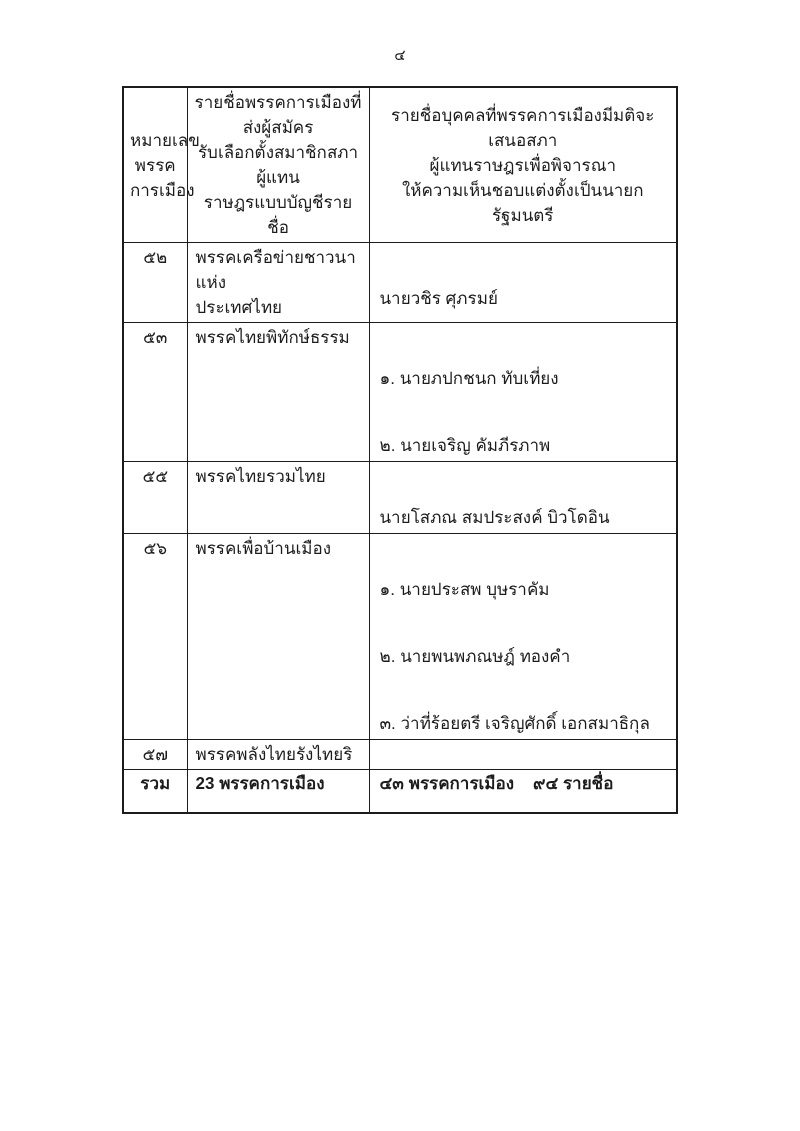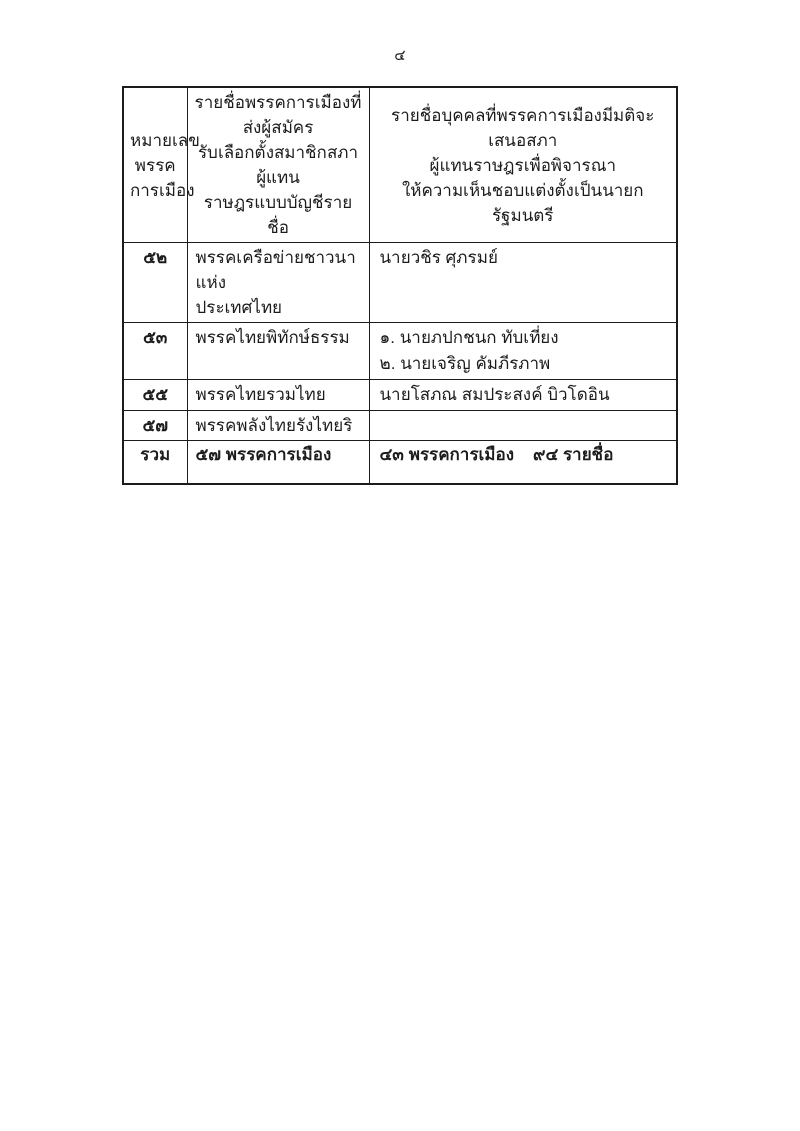--- a/index.html
+++ b/index.html
@@ -56,32 +56,31 @@
     vertical-align: middle;
     white-space: pre-line;
     height: 103px;
     padding: 2px 6px;
     line-height: 25px;
   }
   td.num {
     text-align: center;
     padding: 2px 2px;
     line-height: 25px;
-    font-weight: bold;
   }
   td.party {
     padding: 2px 8px;
     line-height: 25px;
     white-space: pre-line;
   }
   td.cand {
     padding: 2px 10px;
     line-height: 25px;
   }
-  td.cand .cand-line { line-height: 26px; }
+  td.cand .cand-line { line-height: 26px; margin-top: 41px; }
   tr.total-row td {
     font-weight: bold;
     line-height: 22px;
     padding-top: 3px;
     padding-bottom: 17px;
   }
   tr.total-row td.cand { white-space: pre-wrap; }
   tbody td { min-height: 22px; }
 </style>
 </head>
@@ -128,27 +127,36 @@
           </td>
         </tr>
         <tr>
           <td class="num">๕๕</td>
           <td class="party">พรรคไทยรวมไทย</td>
           <td class="cand">
             <div class="cand-line">นายโสภณ สมประสงค์ บิวโดอิน</div>
           </td>
         </tr>
         <tr>
+          <td class="num">๕๖</td>
+          <td class="party">พรรคเพื่อบ้านเมือง</td>
+          <td class="cand">
+            <div class="cand-line">๑. นายประสพ บุษราคัม</div>
+            <div class="cand-line">๒. นายพนพภณษฎ์ ทองคำ</div>
+            <div class="cand-line">๓. ว่าที่ร้อยตรี เจริญศักดิ์ เอกสมาธิกุล</div>
+          </td>
+        </tr>
+        <tr>
           <td class="num">๕๗</td>
           <td class="party">พรรคพลังไทยรังไทยริ</td>
           <td class="cand"></td>
         </tr>
       </tbody>
     <tfoot>
       <tr class="total-row">
         <td class="num">รวม</td>
-        <td class="party">๕๗ พรรคการเมือง</td>
+        <td class="party">23 พรรคการเมือง</td>
         <td class="cand">๔๓ พรรคการเมือง    ๙๔ รายชื่อ</td>
       </tr>
     </tfoot>
   </table>
 
 </div>
 
 </body></html>

